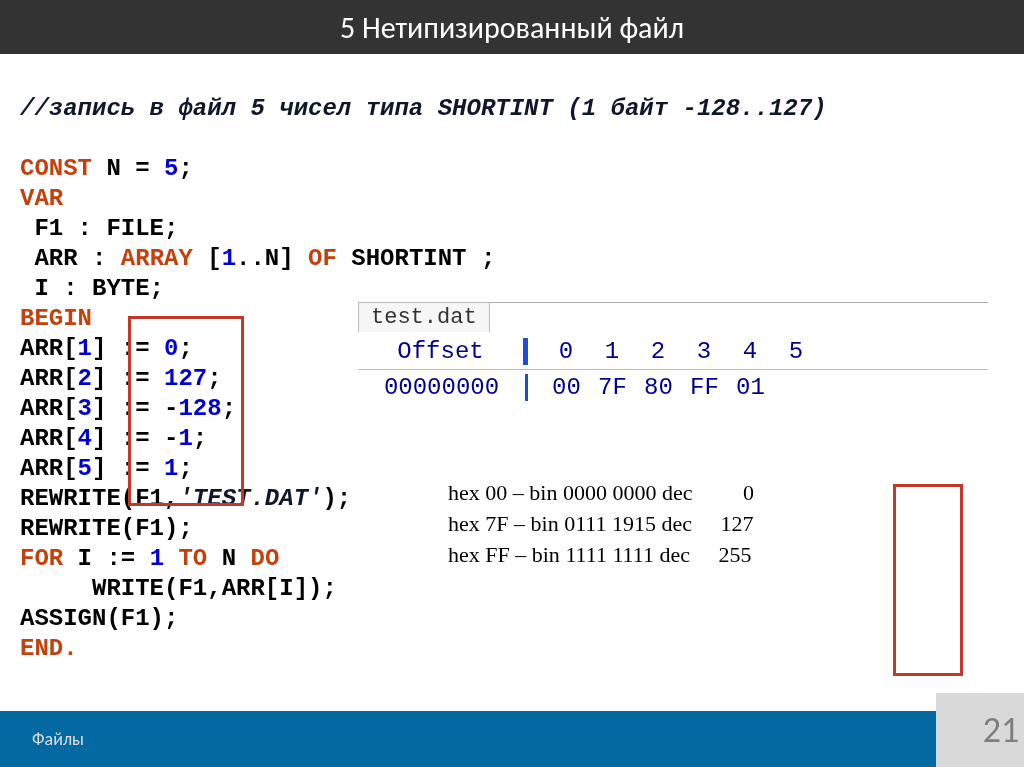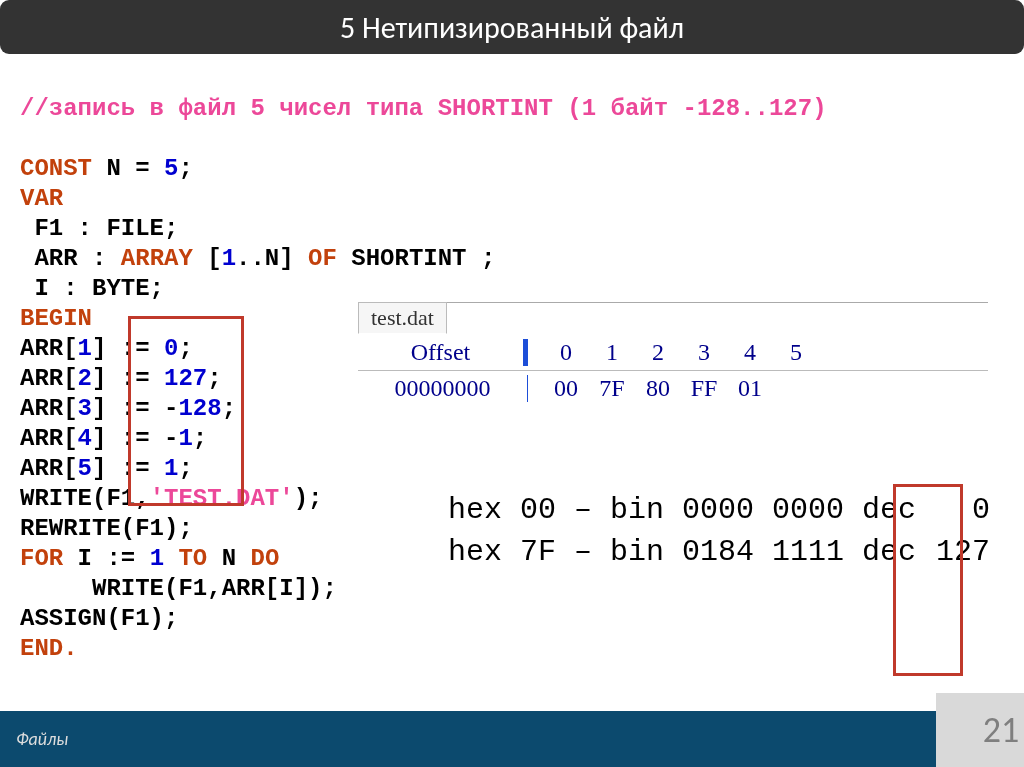--- a/index.html
+++ b/index.html
@@ -13,47 +13,46 @@
   }
   .title-bar {
     background: #333333;
     color: #fff;
     height: 54px;
     display: flex;
     align-items: center;
     justify-content: center;
     font-size: 30px;
     font-weight: 400;
-    border-radius: 9px;
   }
   .content {
     position: absolute;
     top: 54px;
     left: 0;
     right: 0;
     bottom: 56px;
     padding: 10px 20px;
   }
   .code {
     font-family: "Courier New", monospace;
     font-size: 24px;
     font-weight: bold;
     line-height: 1.25;
     white-space: pre;
     color: #000;
   }
   .code .kw { color: #c2410c; font-weight: bold; }
   .code .num { color: #0000d0; }
-  .code .cm { color: #ec4899; font-weight: bold; }
+  .code .cm { color: #0f172a; font-weight: bold; font-style: italic; }
   .hexview {
     position: absolute;
     top: 248px;
     left: 358px;
     width: 630px;
-    font-family: Liberation Serif, serif;
+    font-family: Liberation Mono, monospace;
     font-size: 24px;
     color: #00008b;
     background: #ffffff;
     border-top: 1px solid #aaa;
   }
   .hexview .tab {
     background: #f6f6f6;
     color: #333;
     border: 1px solid #bbb;
     border-bottom: 1px solid #fff;
@@ -73,30 +72,30 @@
     border-right: 5px solid #1d4ed8;
   }
   .hexview .cols {
     padding-left: 24px;
     letter-spacing: 8px;
     display: flex;
     gap: 18px;
   }
   .hexview .cols span { letter-spacing: 0; width: 28px; text-align: center; }
   .hexview hr { border: none; border-top: 1px solid #bbb; }
-  .hexview .addr { width: 170px; text-align: center; border-right: 1px solid #1d4ed8; color:#00008b; }
+  .hexview .addr { width: 170px; text-align: center; border-right: 3px solid #1d4ed8; color:#00008b; }
   .hexview .bytes { padding-left: 24px; display:flex; gap: 18px; }
   .hexview .bytes span { width: 28px; text-align:center; }
   .conversion {
     position: absolute;
-    top: 435px;
+    top: 424px;
     left: 448px;
-    font-size: 30px;
+    font-size: 22px;
     line-height: 1.4;
-    font-family: Liberation Mono, monospace;
+    font-family: Liberation Serif, serif;
   }
   .conversion .line { white-space: pre; }
   .conversion .dec { display:inline-block; width:56px; text-align:right; }
   .redbox1 {
     position: absolute;
     border: 3px solid #c0392b;
     top: 262px;
     left: 128px;
     width: 116px;
     height: 190px;
@@ -108,27 +107,26 @@
     left: 893px;
     width: 70px;
     height: 192px;
   }
   .footer {
     position: absolute;
     bottom: 0;
     left: 0;
     right: 0;
     height: 56px;
-    background: #0c4a6e;
+    background: #0369a1;
     color: #ddd;
     display: flex;
     align-items: center;
-    padding-left: 16px;
+    padding-left: 32px;
     font-size: 18px;
-    font-style: italic;
   }
   .page-num {
     position: absolute;
     right: 0;
     bottom: 0;
     width: 88px;
     height: 74px;
     background: #d9d9d9;
     color: #7f7f7f;
     display: flex;
@@ -154,21 +152,21 @@
 <span class="kw">VAR</span>
 <span> F1 : FILE;</span>
 <span> ARR : </span><span class="kw">ARRAY</span><span> [</span><span class="num">1</span><span>..N] </span><span class="kw">OF</span><span> SHORTINT ;</span>
 <span> I : BYTE;</span>
 <span class="kw">BEGIN</span>
 <span>ARR[</span><span class="num">1</span><span>] := </span><span class="num">0</span><span>;</span>
 <span>ARR[</span><span class="num">2</span><span>] := </span><span class="num">127</span><span>;</span>
 <span>ARR[</span><span class="num">3</span><span>] := -</span><span class="num">128</span><span>;</span>
 <span>ARR[</span><span class="num">4</span><span>] := -</span><span class="num">1</span><span>;</span>
 <span>ARR[</span><span class="num">5</span><span>] := </span><span class="num">1</span><span>;</span>
-<span>WRITE(F1,</span><span class="cm">'TEST.DAT'</span><span>);</span>
+<span>REWRITE(F1,</span><span class="cm">'TEST.DAT'</span><span>);</span>
 <span>REWRITE(F1);</span>
 <span class="kw">FOR</span><span> I := </span><span class="num">1</span><span> </span><span class="kw">TO</span><span> N </span><span class="kw">DO</span>
 <span>     WRITE(F1,ARR[I]);</span>
 <span>ASSIGN(F1);</span>
 <span class="kw">END.</span></div>
 
   <div class="hexview">
     <div class="tab">test.dat</div>
     <div class="row">
       <div class="offhead">Offset</div>
@@ -189,21 +187,22 @@
           <span>7F</span>
           <span>80</span>
           <span>FF</span>
           <span>01</span>
       </div>
     </div>
   </div>
 
   <div class="conversion">
     <div class="line">hex <span>00</span> – bin <span>0000 0000</span> dec <span class="dec">0</span></div>
-    <div class="line">hex <span>7F</span> – bin <span>0184 1111</span> dec <span class="dec">127</span></div>
+    <div class="line">hex <span>7F</span> – bin <span>0111 1915</span> dec <span class="dec">127</span></div>
+    <div class="line">hex <span>FF</span> – bin <span>1111 1111</span> dec <span class="dec">255</span></div>
   </div>
 
   <div class="redbox1"></div>
   <div class="redbox2"></div>
 </div>
 
 <div class="footer">
   <span>Файлы</span>
 </div>
 <div class="page-num">21</div>

